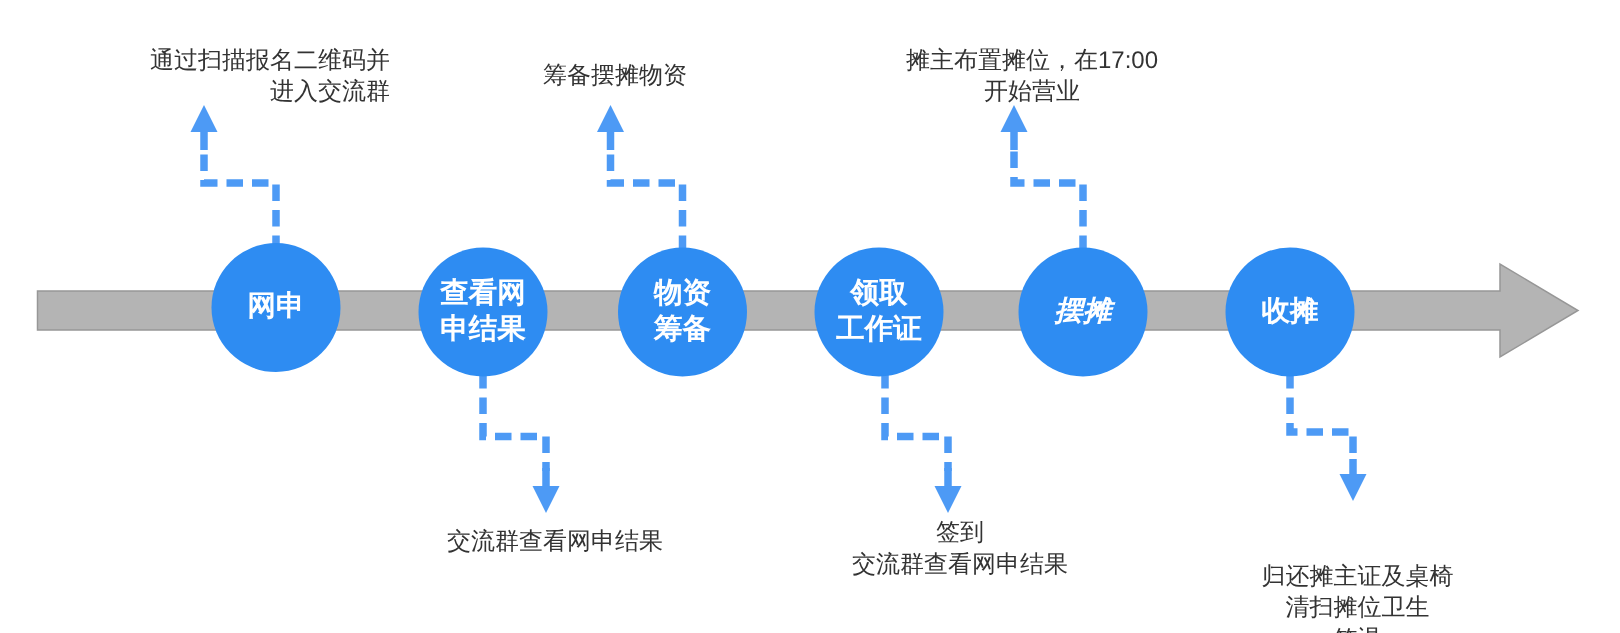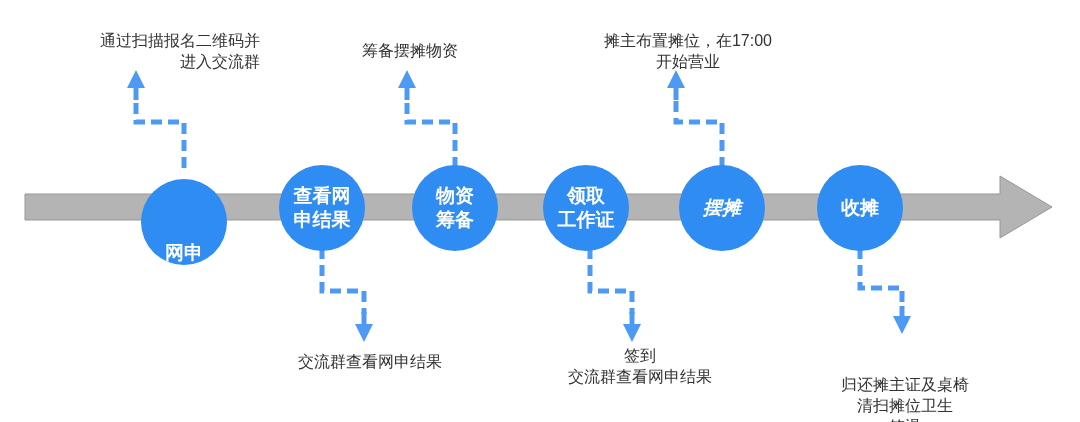--- a/index.html
+++ b/index.html
@@ -62,21 +62,21 @@
     line-height: 21px;
     text-align: center;
     white-space: pre-line;
   }
   .ann0 { left: 35px;  top: 30px;  width: 225px; text-align: right; }
   .ann1 { left: 268px; top: 351px; width: 204px; }
   .ann2 { left: 325px; top: 40px;  width: 170px; }
   .ann3 { left: 528px; top: 345px; width: 224px; }
   .ann4 { left: 573px; top: 30px;  width: 230px; }
   .ann5 { left: 800px; top: 336px; width: 210px; margin-top: 38px; }
-  .c0 { left: 141px; top: 179px; align-items: flex-end; }
+  .c0 { left: 141px; top: 162px; }
   .c1 { left: 279px; top: 165px; }
   .c2 { left: 412px; top: 165px; text-align: right; }
   .c3 { left: 543px; top: 165px; }
   .c4 { left: 679px; top: 165px; font-style: italic; }
   .c5 { left: 817px; top: 165px; }
 </style>
 </head>
 <body>
 
 <div class="canvas">

